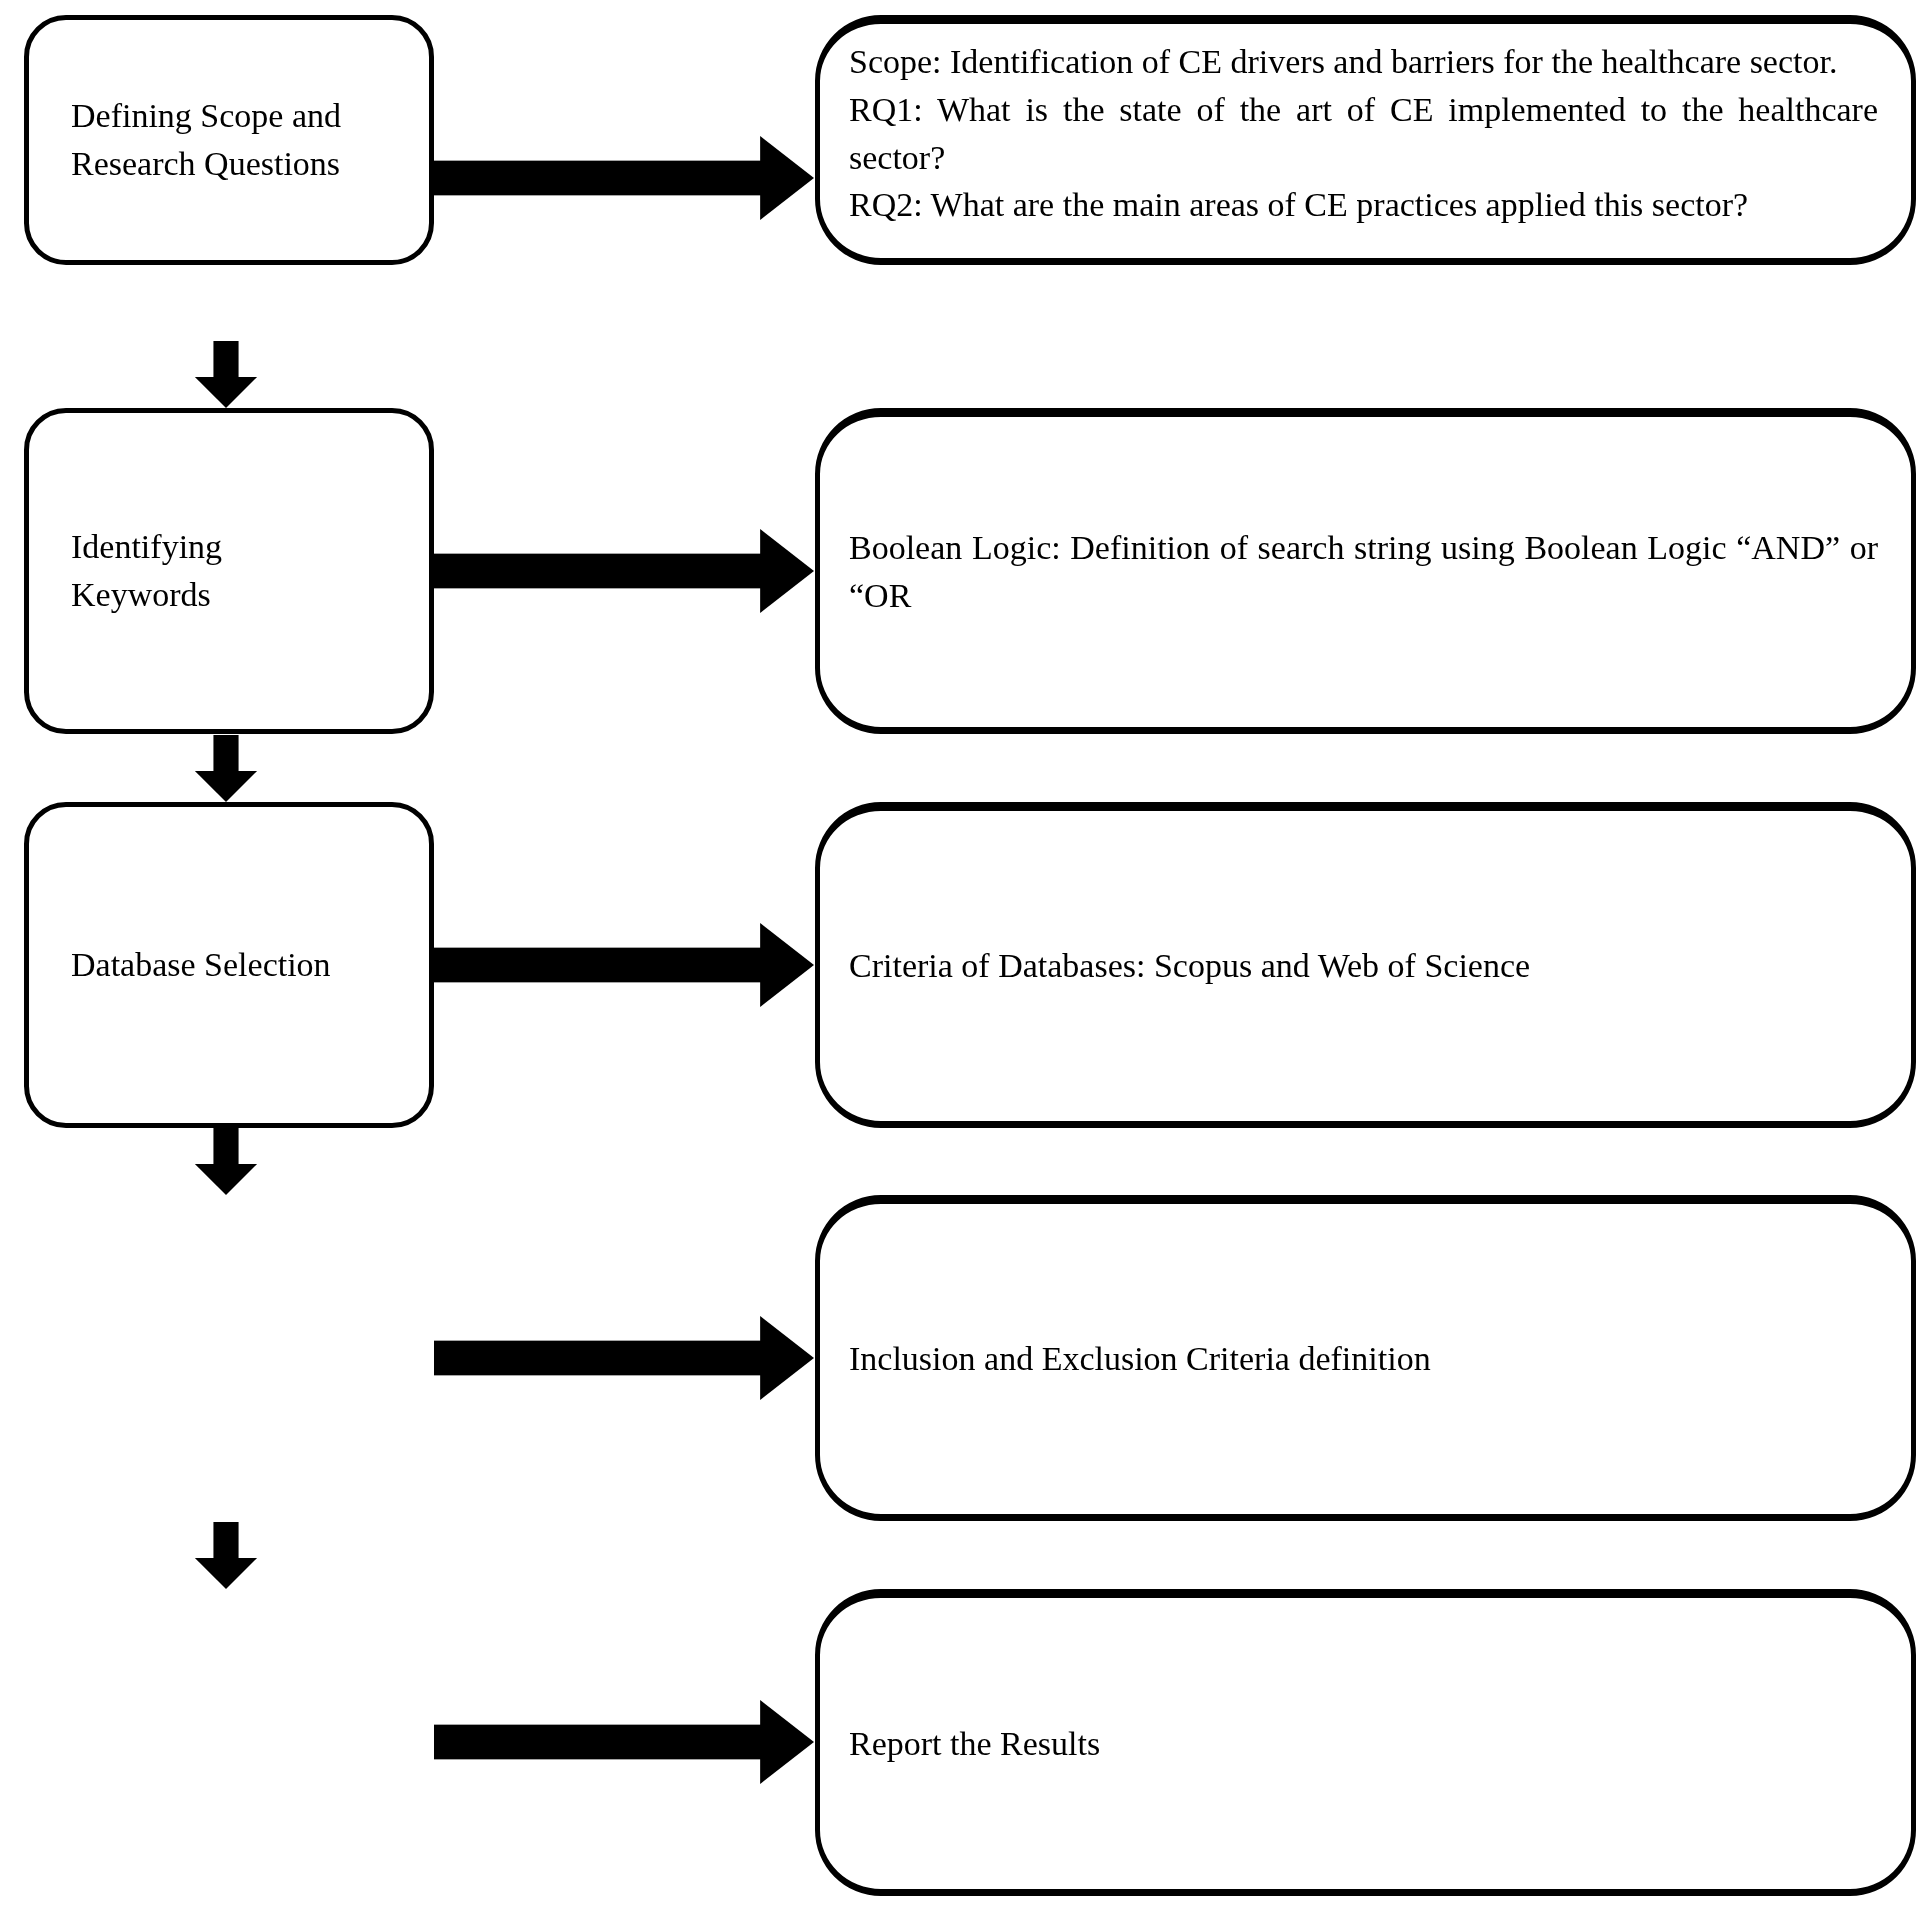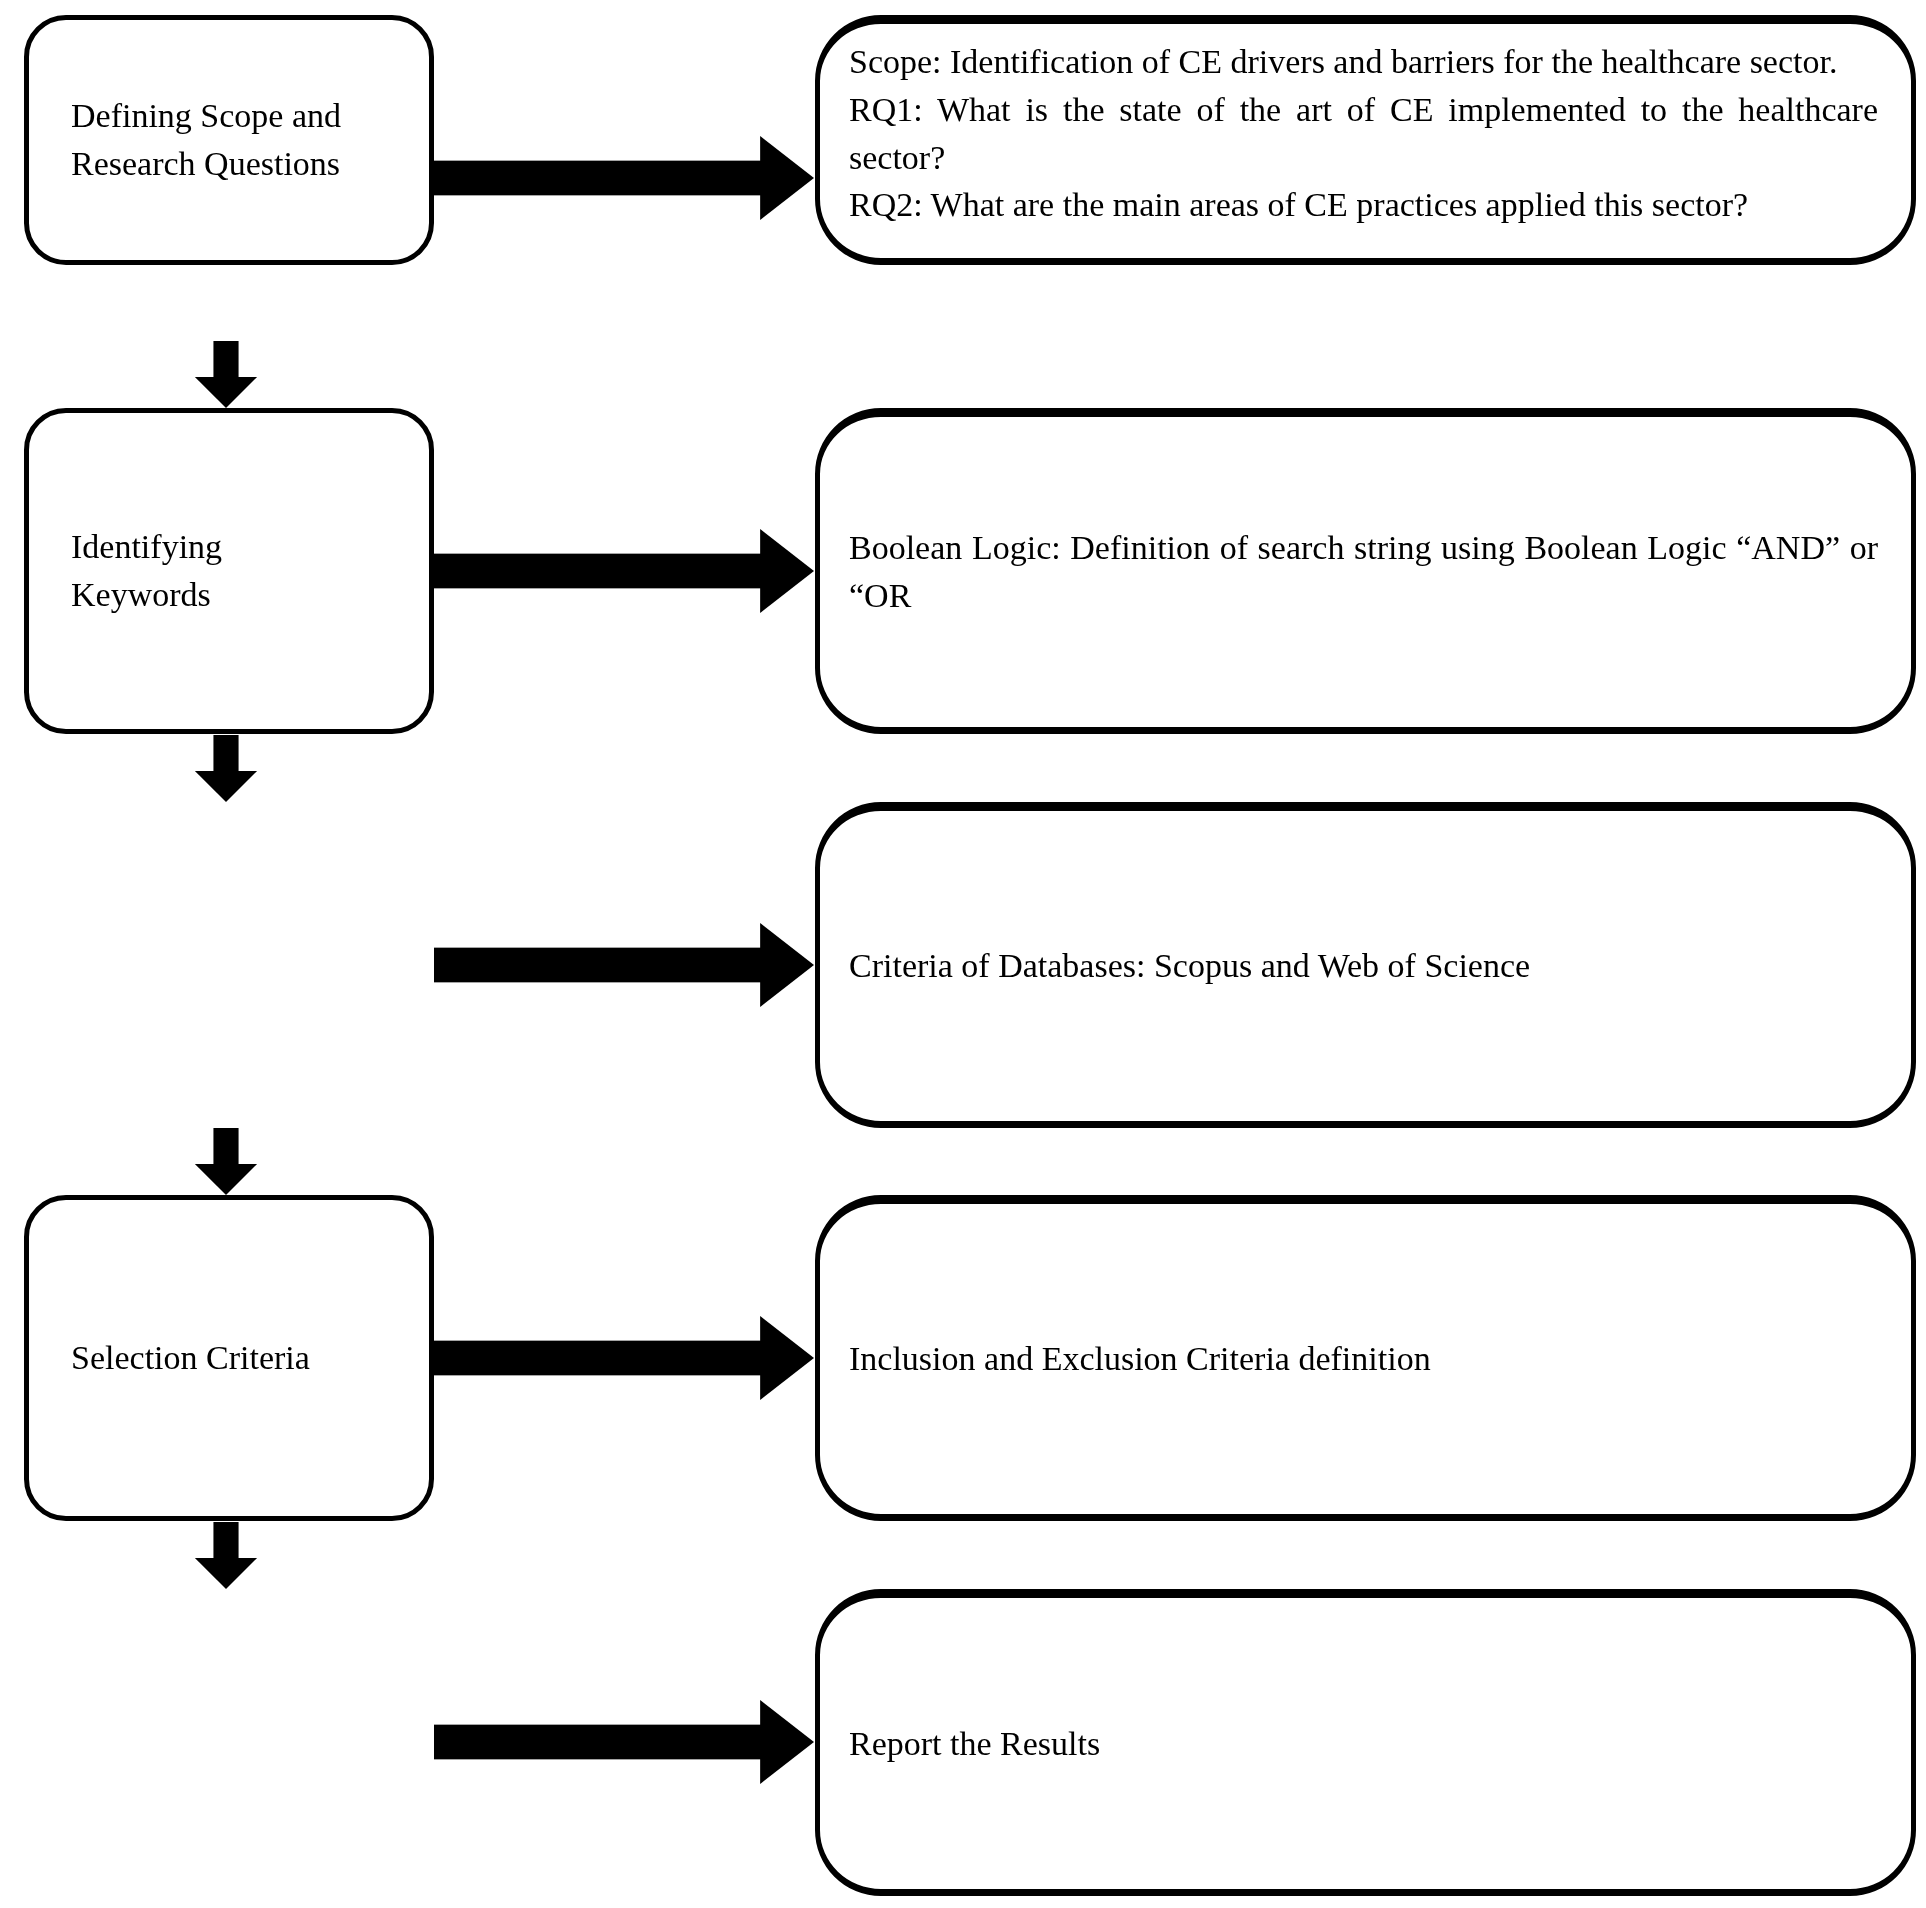--- a/index.html
+++ b/index.html
@@ -89,27 +89,27 @@
   </div>
 
   <div class="step-box r2">
     <div class="step-label">Identifying
 Keywords</div>
   </div>
   <div class="detail-box r2">
     <div class="detail-text">Boolean Logic: Definition of search string using Boolean Logic “AND” or “OR</div>
   </div>
 
+  <div class="step-box r3">
+    <div class="step-label">Database Selection</div>
+  </div>
   <div class="detail-box r3">
     <div class="detail-text">Criteria of Databases: Scopus and Web of Science</div>
   </div>
 
-  <div class="step-box r4">
-    <div class="step-label">Selection Criteria</div>
-  </div>
   <div class="detail-box r4">
     <div class="detail-text">Inclusion and Exclusion Criteria definition</div>
   </div>
 
   <div class="detail-box r5">
     <div class="detail-text">Report the Results</div>
   </div>
 
   <div class="arrow da1">
     <svg width="72" height="67" viewBox="0 0 120 112">

